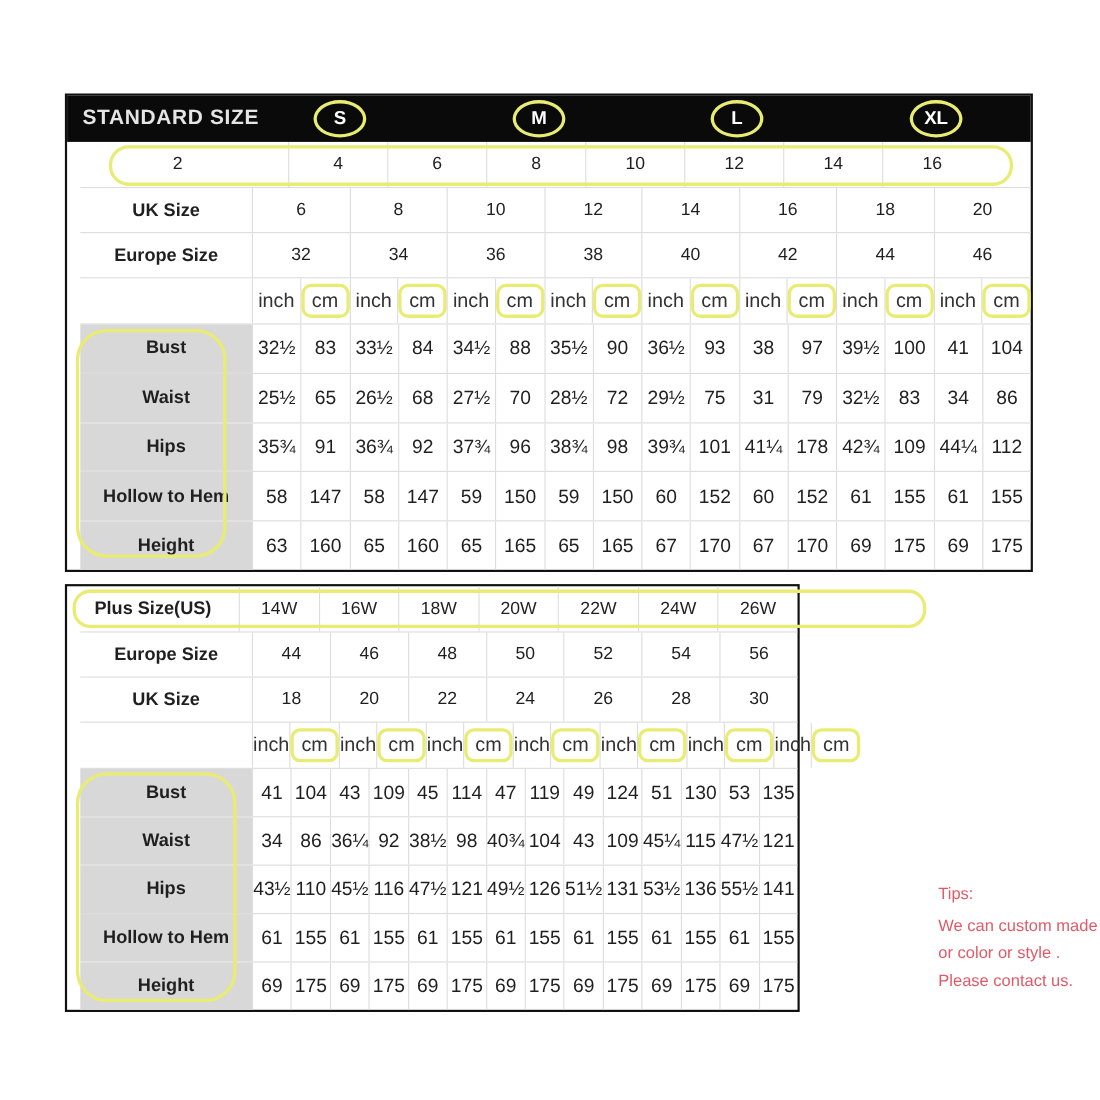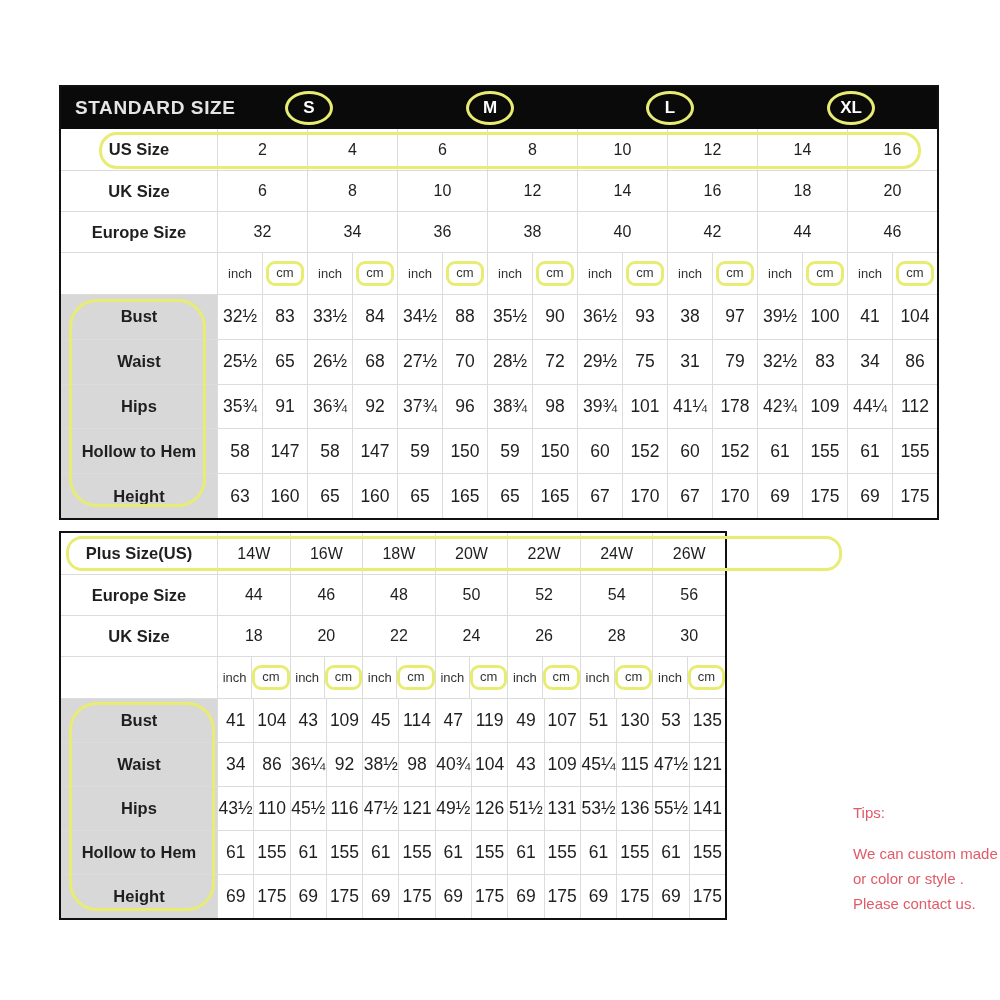--- a/index.html
+++ b/index.html
@@ -19,62 +19,61 @@
 
   .header-bar{position:relative;height:42px;background:#0a0a0a;display:flex;align-items:center;}
   .header-title{color:#e5e5e5;font-weight:bold;font-size:19px;letter-spacing:.6px;padding-left:14px;}
   .size-oval{position:absolute;top:4px;width:48px;height:34px;border:3px solid var(--hl);
     border-radius:50%;display:flex;align-items:center;justify-content:center;
     color:#fff;font-weight:bold;font-size:17px;}
 
   .t-body .row{display:grid;align-items:center;}
   .t-standard .row{grid-template-columns:156px repeat(16,1fr);}
   .t-plus .row{grid-template-columns:156px repeat(14,1fr);}
-  .t-body .row:not(:first-child){border-top:1px solid var(--grid);}
+  .t-body .row:not(:first-child){border-top:1px solid var(--grid);margin-left:12px;}
   .cell{height:100%;display:flex;align-items:center;justify-content:center;
     font-size:17px;text-align:center;}
   .cell + .cell{border-left:1px solid var(--grid);}
   .label-cell{font-weight:bold;font-size:16.5px;}
   .size-row .cell:not(.label-cell){grid-column:span 2;font-size:16px;}
   .size-row{height:41px;}
   .unit-row{height:42px;}
-  .unit-cell{font-size:13px;color:#333;}
+  .unit-cell{font-size:18px;color:#333;}
   .cm-badge{display:inline-block;border:3px solid var(--hl);border-radius:9px;
     padding:1px 7px;background:#fff;line-height:1.25;}
   .meas-row{height:44px;}
   .t-standard .meas-row{height:44.8px;}
   .meas-row .label-cell{background:var(--labelbg);}
   .meas-row .cell:not(.label-cell){font-size:17.5px;}
 
   
   .hl-rect{position:absolute;border:3.5px solid var(--hl);pointer-events:none;z-index:5;}
   .hl-usrow{left:38px;top:45px;width:822px;height:37px;border-radius:18px;}
   .hl-plusrow{left:5px;top:3px;width:776px;height:35px;border-radius:16px;}
   .hl-labels-standard{left:8px;top:212px;width:137px;height:208px;border-radius:28px;}
   .hl-labels-plus{left:8px;top:169px;width:146px;height:209px;border-radius:28px;}
 
   .tips{position:absolute;left:853px;top:800px;color:var(--tips);font-size:15px;line-height:25px;}
-  .tips-title{margin-bottom:16px;}
+  .tips-title{margin-bottom:4px;}
 </style>
 </head>
 <body>
 
 <div class="page">
 
   <section class="size-table t-standard">
     <div class="header-bar">
       <span class="header-title">STANDARD SIZE</span>
       <span class="size-oval" style="left:224px">S</span>
       <span class="size-oval" style="left:405px">M</span>
       <span class="size-oval" style="left:585px">L</span>
       <span class="size-oval" style="left:766px">XL</span>
     </div>
     <div class="t-body" id="standard-body">
         <div class="row size-row">
-          <div class="cell label-cell">US Size</div>
           <div class="cell">2</div>
           <div class="cell">4</div>
           <div class="cell">6</div>
           <div class="cell">8</div>
           <div class="cell">10</div>
           <div class="cell">12</div>
           <div class="cell">14</div>
           <div class="cell">16</div>
         </div>
         <div class="row size-row">
@@ -301,21 +300,21 @@
           <div class="cell label-cell">Bust</div>
           <div class="cell">41</div>
           <div class="cell">104</div>
           <div class="cell">43</div>
           <div class="cell">109</div>
           <div class="cell">45</div>
           <div class="cell">114</div>
           <div class="cell">47</div>
           <div class="cell">119</div>
           <div class="cell">49</div>
-          <div class="cell">107</div>
+          <div class="cell">124</div>
           <div class="cell">51</div>
           <div class="cell">130</div>
           <div class="cell">53</div>
           <div class="cell">135</div>
         </div>
         <div class="row meas-row">
           <div class="cell label-cell">Waist</div>
           <div class="cell">34</div>
           <div class="cell">86</div>
           <div class="cell">36¼</div>

